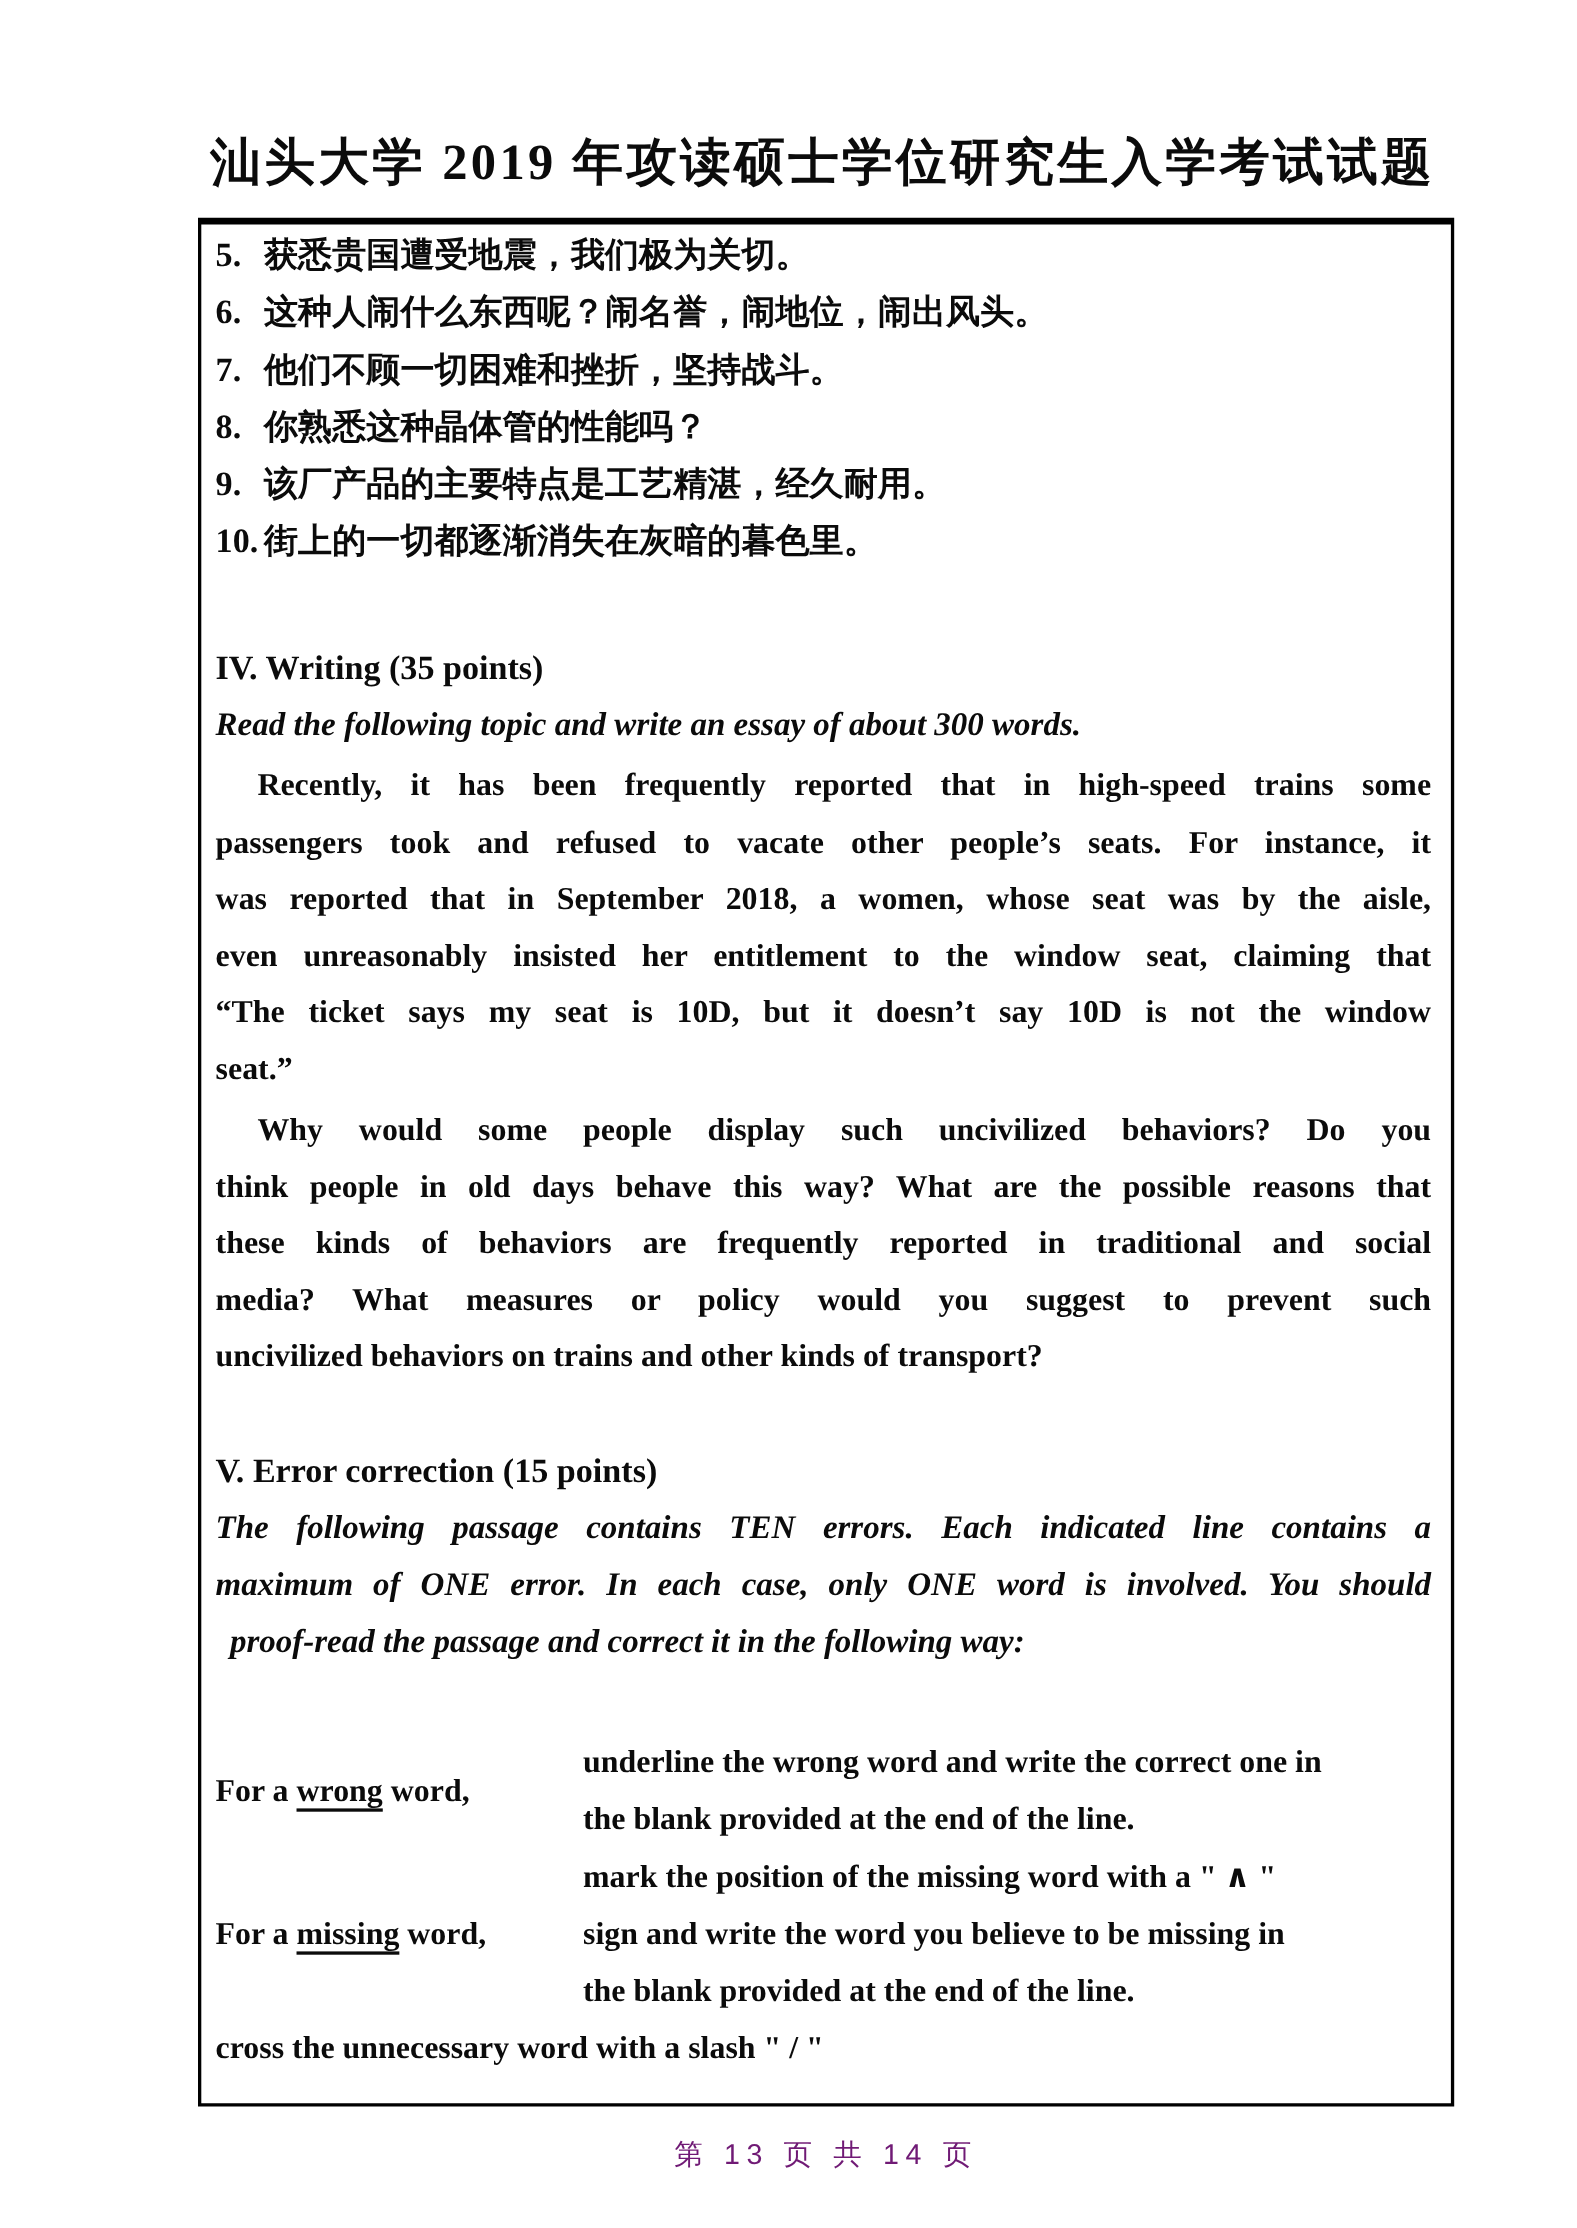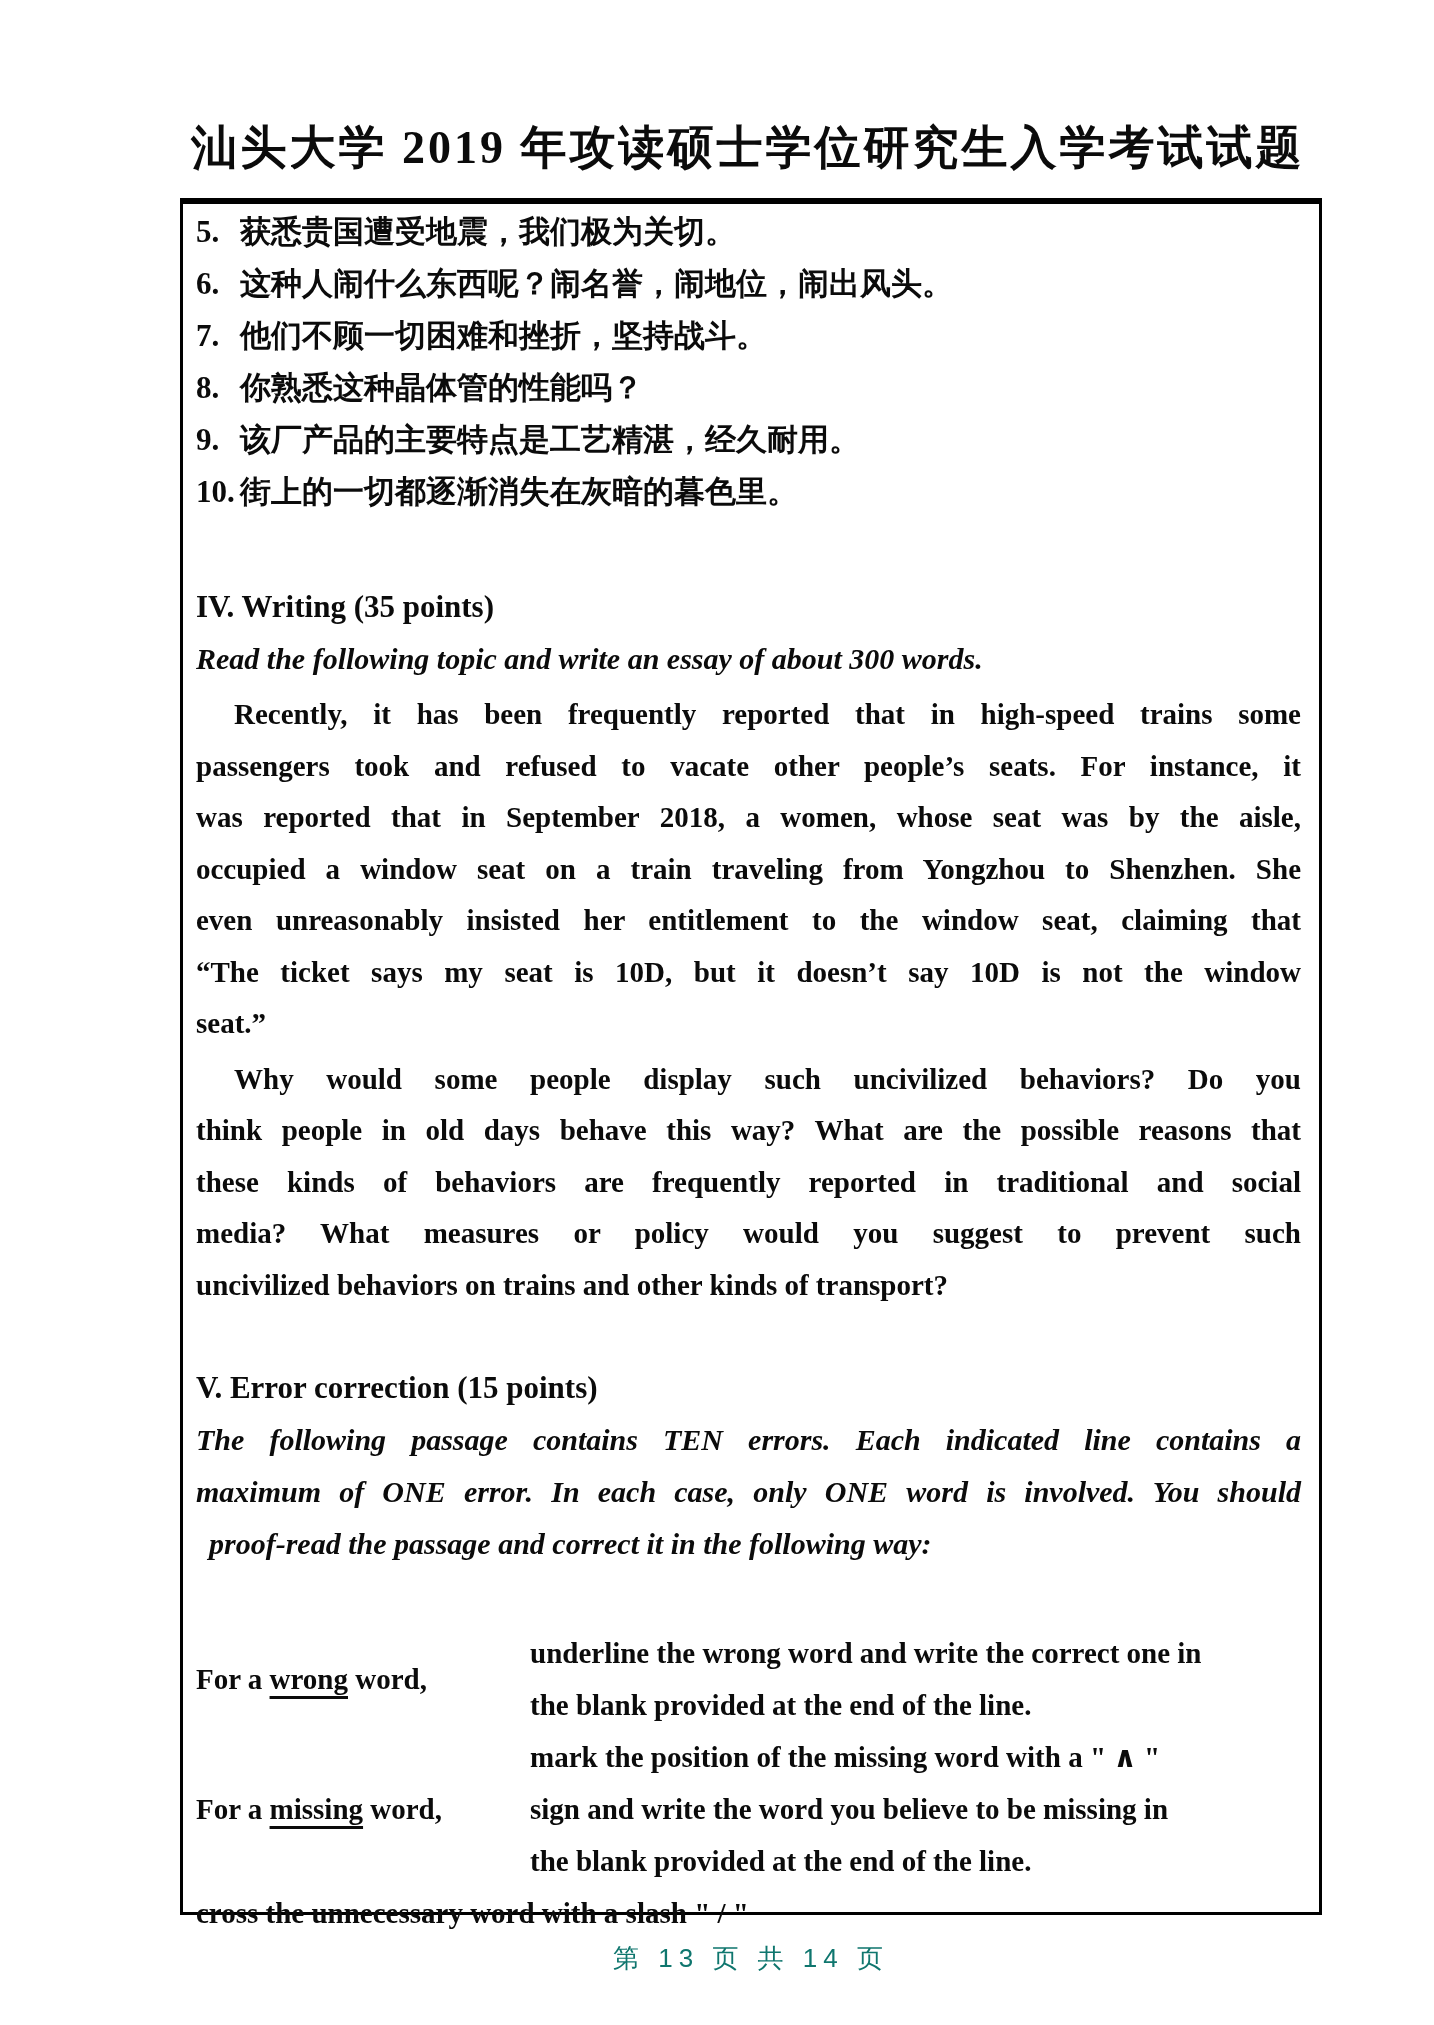--- a/index.html
+++ b/index.html
@@ -38,21 +38,21 @@
   .ec-table{margin-top:57px;}
   .ec-row{display:flex;align-items:center;}
   .ec-left{flex:none;width:334px;font-size:29px;line-height:52px;font-weight:bold;white-space:nowrap;}
   .ec-row.wide .ec-left{width:auto;margin-right:42px;}
   .ec-right{flex:1;}
   .ec-line{font-size:29px;line-height:52px;font-weight:bold;}
   .u{text-decoration:underline;text-decoration-thickness:3px;text-underline-offset:7px;}
   .page-footer{
     position:absolute;top:1938px;left:180px;width:1142px;text-align:center;
     font-size:26px;line-height:40px;letter-spacing:6px;
-    font-family:"Liberation Sans","DejaVu Sans",sans-serif;color:#0f766e;
+    font-family:"Liberation Sans","DejaVu Sans",sans-serif;color:#701a75;
   }
 </style>
 </head>
 <body>
 
 <div class="page-title">汕头大学 2019 年攻读硕士学位研究生入学考试试题</div>
 
 <div class="content-box">
 
   <div class="items">
@@ -76,21 +76,20 @@
     </div>
   </div>
 
   <div class="sec-heading">IV. Writing (35 points)</div>
   <div class="instr-line">Read the following topic and write an essay of about 300 words.</div>
 
   <div class="para">
     <div class="p-line p-first">Recently, it has been frequently reported that in high-speed trains some</div>
     <div class="p-line">passengers took and refused to vacate other people’s seats. For instance, it</div>
     <div class="p-line">was reported that in September 2018, a women, whose seat was by the aisle,</div>
-    <div class="p-line">occupied a window seat on a train traveling from Yongzhou to Shenzhen. She</div>
     <div class="p-line">even unreasonably insisted her entitlement to the window seat, claiming that</div>
     <div class="p-line">“The ticket says my seat is 10D, but it doesn’t say 10D is not the window</div>
     <div class="p-line p-last">seat.”</div>
   </div>
 
   <div class="para">
     <div class="p-line p-first">Why would some people display such uncivilized behaviors? Do you</div>
     <div class="p-line">think people in old days behave this way? What are the possible reasons that</div>
     <div class="p-line">these kinds of behaviors are frequently reported in traditional and social</div>
     <div class="p-line">media? What measures or policy would you suggest to prevent such</div>

